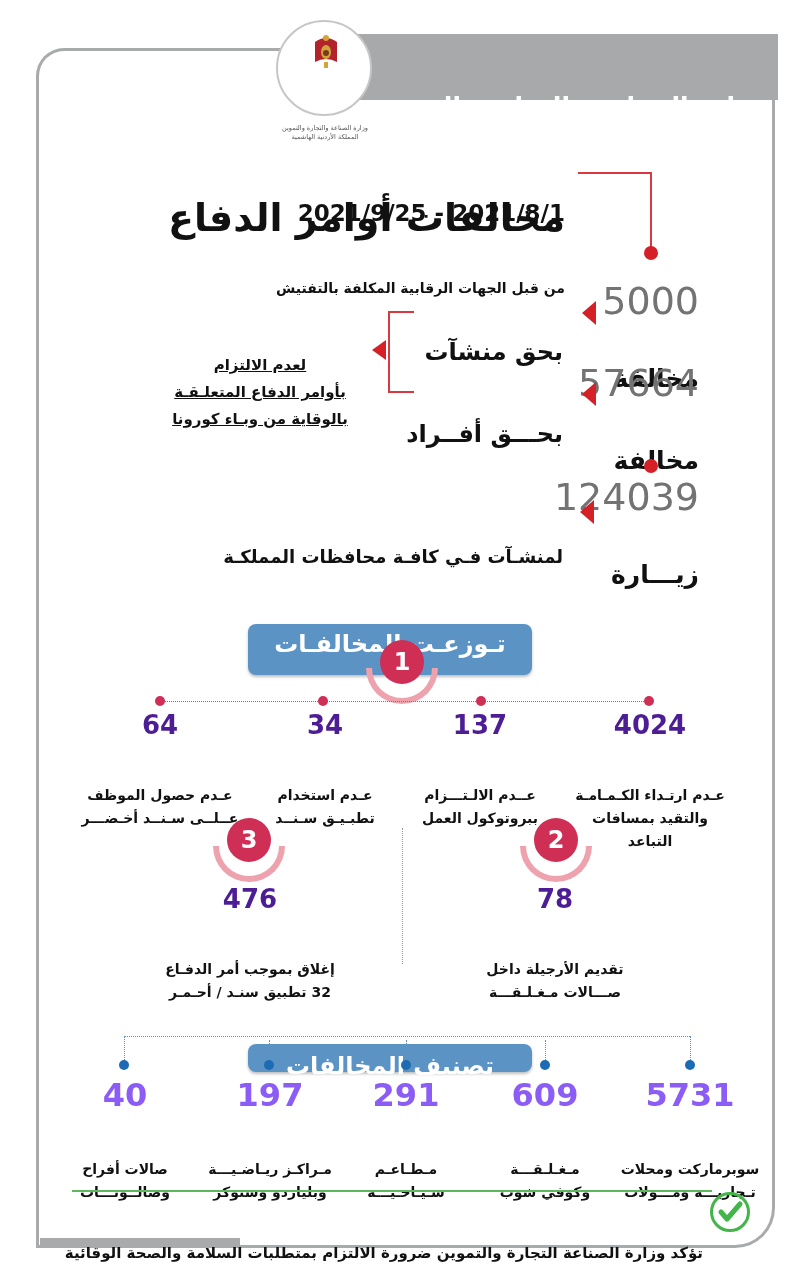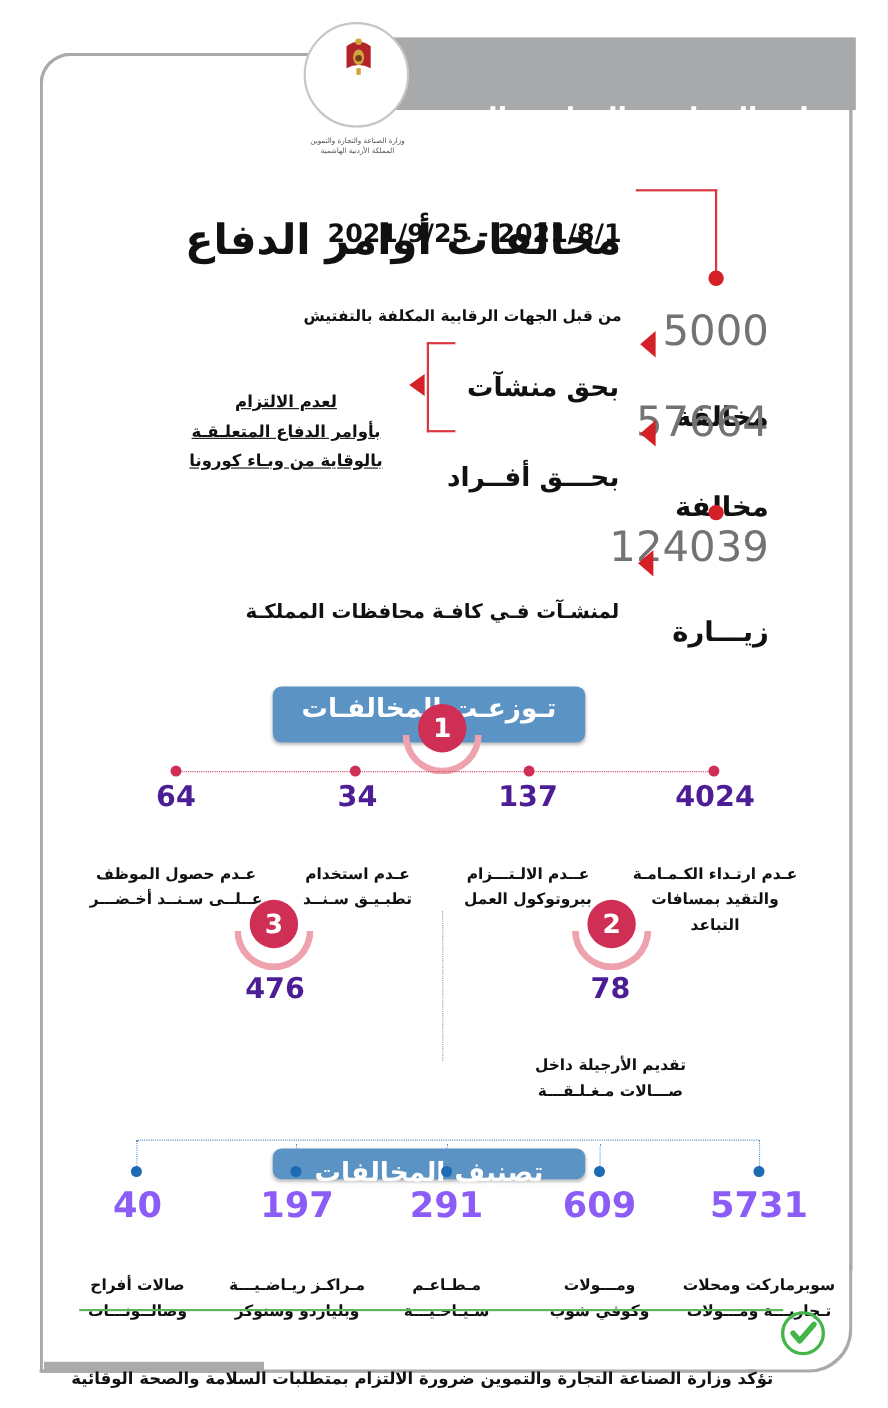--- a/index.html
+++ b/index.html
@@ -166,20 +166,24 @@
   <div class="stat-label rtl">
     <div>تقديم الأرجيلة داخل</div>
     <div>صـــالات مـغـلـقـــة</div>
   </div>
 </div>
 
 <div class="abs arc" style="left:213px;top:846px"></div>
 <div class="abs num-circle" style="left:227px;top:818px">3</div>
 <div class="abs" style="left:155px;top:884px;width:190px;">
   <div class="stat-num-red">476</div>
+  <div class="stat-label rtl">
+    <div>إغلاق بموجب أمر الدفـاع</div>
+    <div>32 تطبيق سنـد / أحـمـر</div>
+  </div>
 </div>
 
 <div class="abs dotline-blue" style="left:124px;top:1036px;width:566px"></div>
 <div class="abs vline-blue" style="left:124px;top:1036px;height:28px"></div>
 <div class="abs vline-blue" style="left:269px;top:1040px;height:24px"></div>
 <div class="abs vline-blue" style="left:406px;top:1040px;height:24px"></div>
 <div class="abs vline-blue" style="left:545px;top:1040px;height:24px"></div>
 <div class="abs vline-blue" style="left:690px;top:1036px;height:28px"></div>
 
 <div class="abs section-pill rtl" style="left:248px;top:1000px;width:284px;height:28px;line-height:44px;">تصنيف المخالفات</div>
@@ -193,21 +197,21 @@
 <div class="abs" style="left:620px;top:1076px;width:140px;">
   <div class="stat-num-blue">5731</div>
   <div class="stat-label rtl">
     <div>سوبرماركت ومحلات</div>
     <div>تـجاريـــة ومـــولات</div>
   </div>
 </div>
 <div class="abs" style="left:480px;top:1076px;width:130px;">
   <div class="stat-num-blue">609</div>
   <div class="stat-label rtl">
-    <div>ومـــولات</div>
+    <div>مـغـلـقـــة</div>
     <div>وكوفي شوب</div>
   </div>
 </div>
 <div class="abs" style="left:346px;top:1076px;width:120px;">
   <div class="stat-num-blue">291</div>
   <div class="stat-label rtl">
     <div>مـطـاعـم</div>
     <div>سـيـاحـيـــة</div>
   </div>
 </div>

